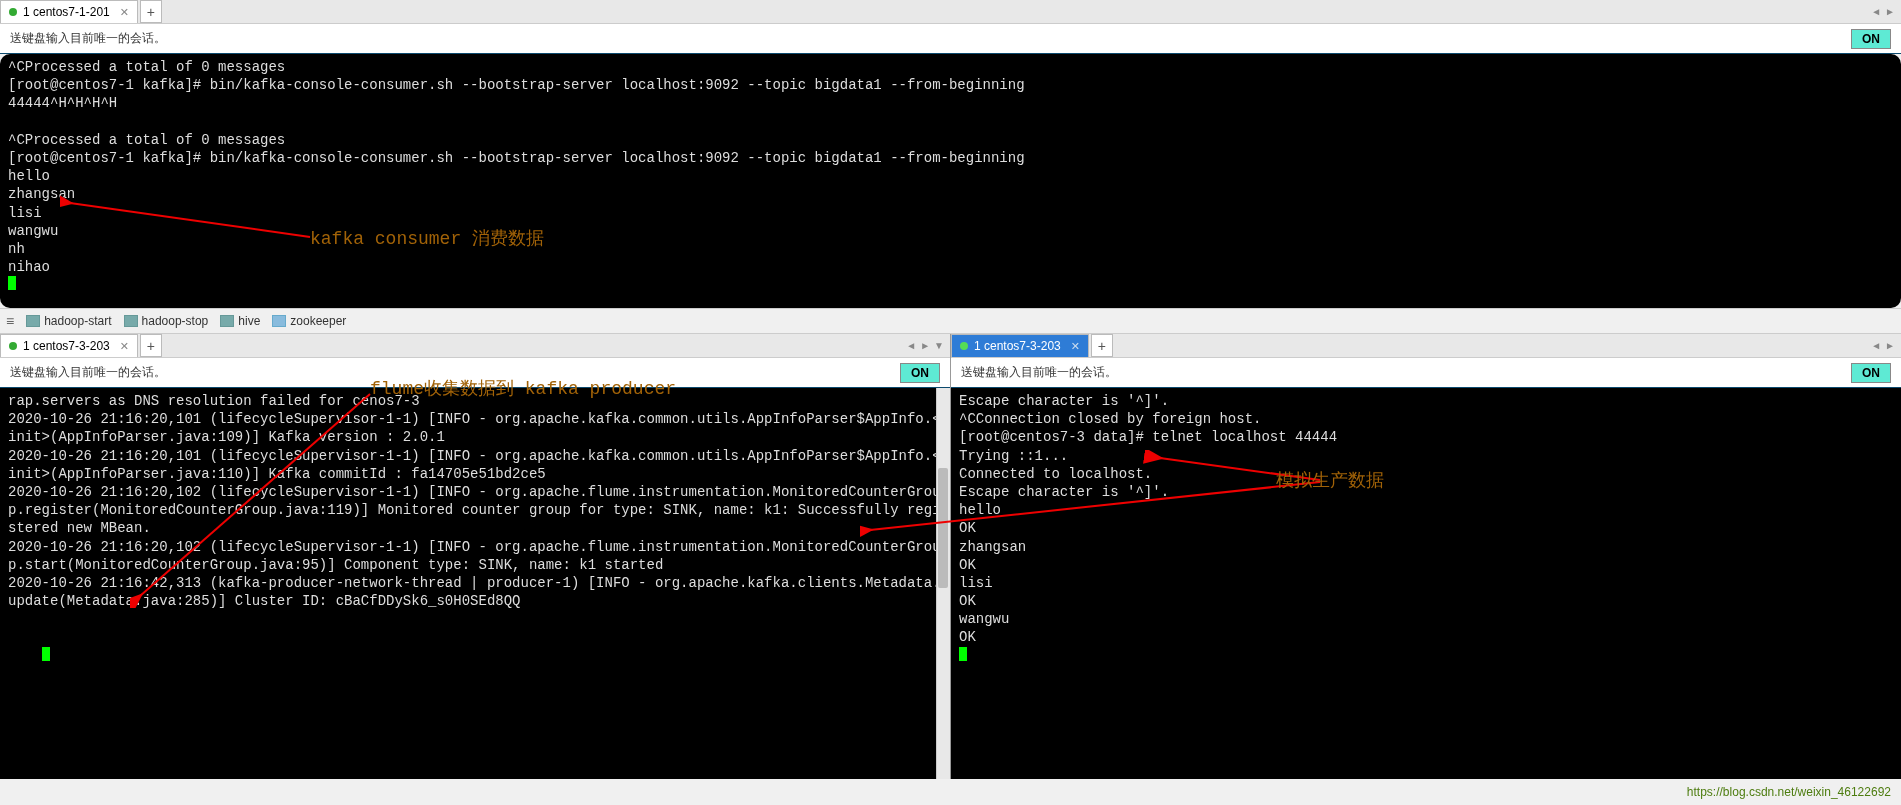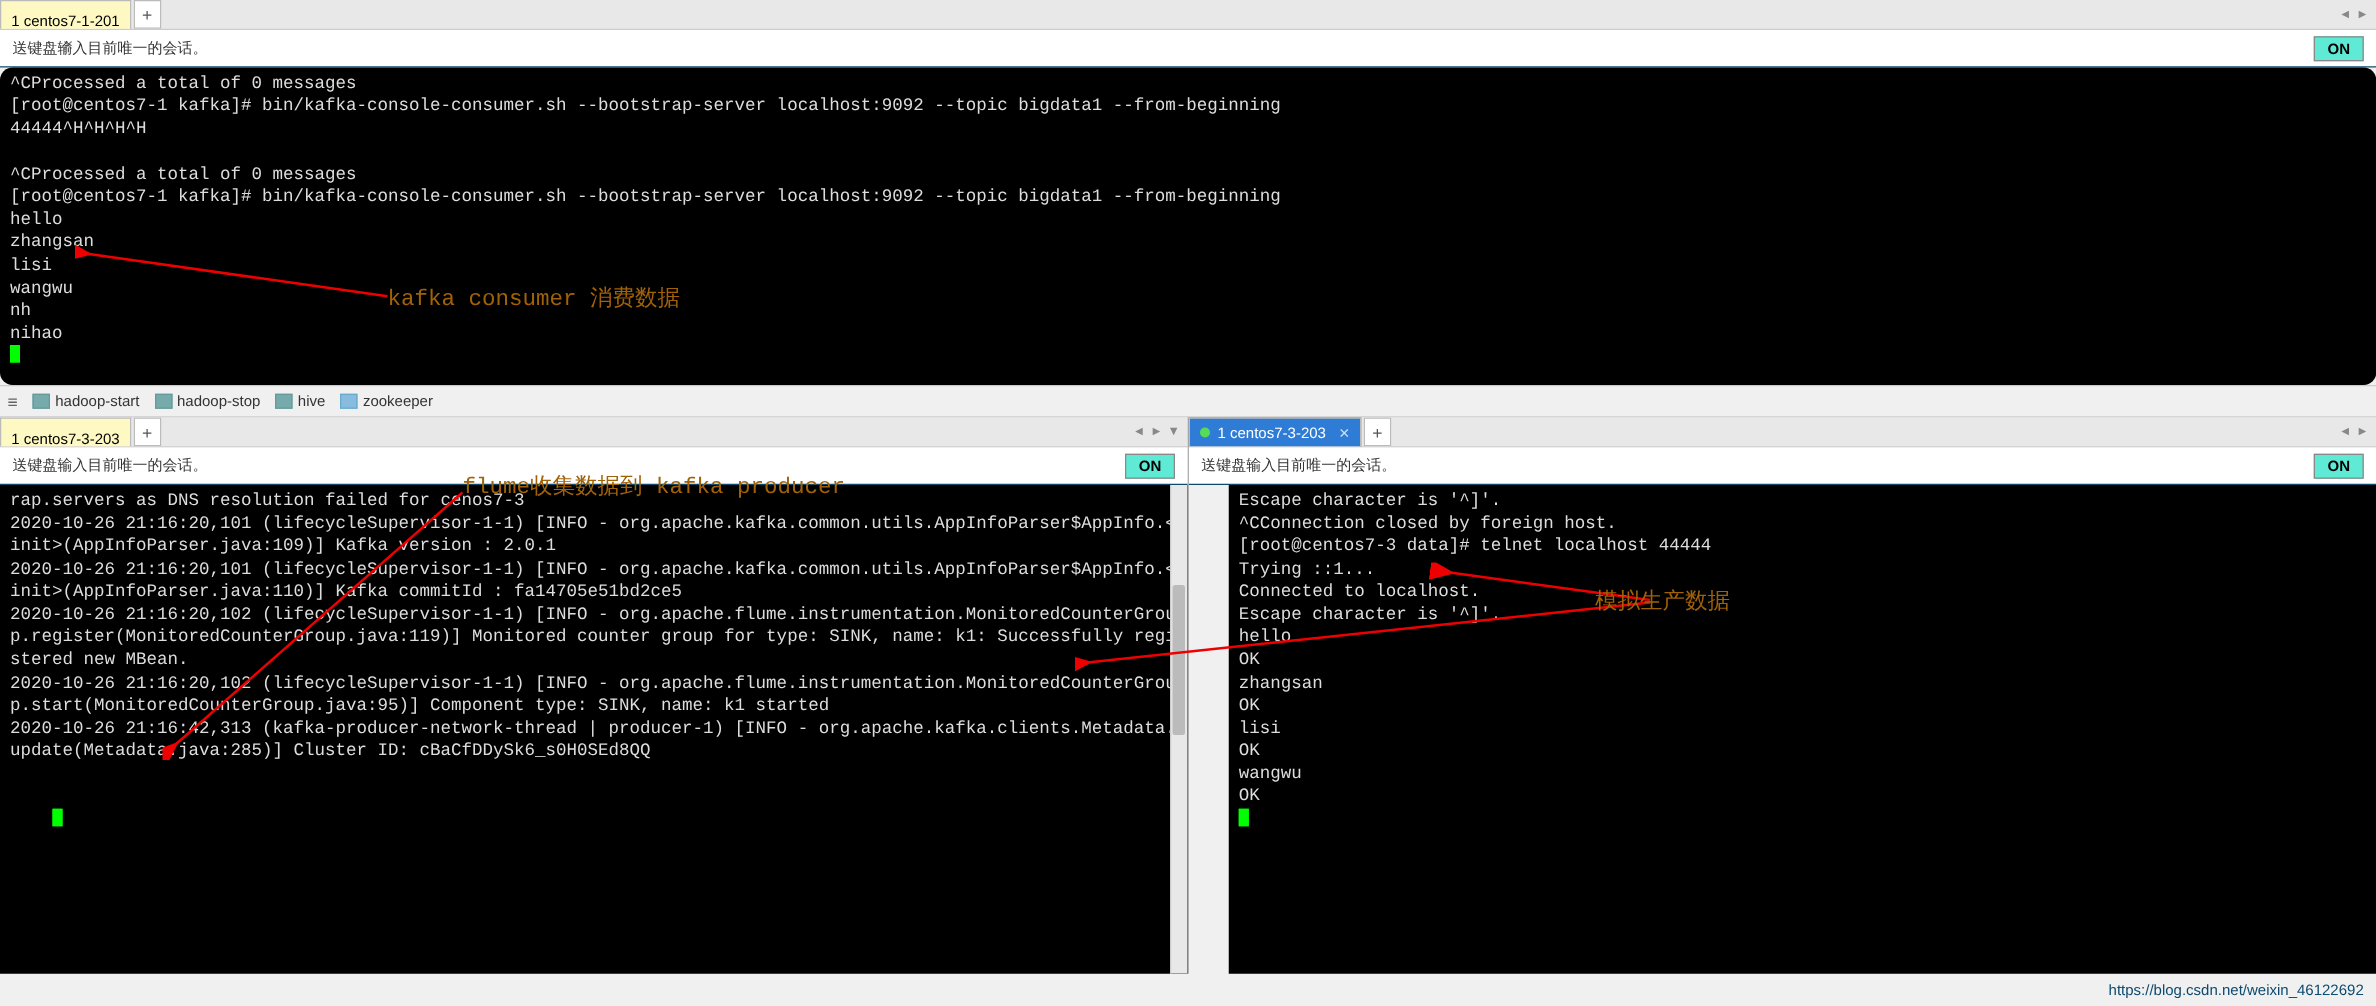--- a/index.html
+++ b/index.html
@@ -1,19 +1,19 @@
 <!DOCTYPE html>
 <html><head>
 <meta charset="utf-8">
 <style>
 * { margin: 0; padding: 0; box-sizing: border-box; }
 body { font-family: sans-serif; font-size: 12px; background: #f0f0f0; width: 1901px; height: 805px; overflow: hidden; position: relative; }
 .tab-bar { background: #e8e8e8; border-bottom: 1px solid #ccc; height: 24px; display: flex; align-items: stretch; }
 .tab { background: #f5f5f5; border: 1px solid #bbb; border-bottom: none; padding: 3px 8px; display: flex; align-items: center; gap: 6px; font-size: 12px; margin-right: 2px; }
-.tab.active { background: #fef9c3; flex-direction: column; }
+.tab.active { background: #ffffff; }
 .tab .dot { width: 8px; height: 8px; border-radius: 50%; background: #3a3; display: inline-block; }
 .tab .close { color: #888; cursor: pointer; margin-left: 4px; font-size: 11px; }
 .tab.blue { background: #2e7cd6; color: #fff; }
 .tab.blue .close { color: #cde; }
 .add-tab { width: 22px; display: flex; align-items: center; justify-content: center; border: 1px solid #bbb; background: #fff; color: #555; font-size: 14px; }
 .nav-arrows { margin-left: auto; display: flex; align-items: center; padding-right: 6px; gap: 4px; color: #888; }
 .nav-arrows span { font-size: 10px; }
 .info-bar { background: #fff; border-bottom: 1px solid #0c4a6e; height: 30px; display: flex; align-items: center; padding: 0 10px; font-size: 12px; color: #333; }
 .on-btn { margin-left: auto; border: 1px solid #888; background: #5eead4; padding: 2px 10px; font-size: 12px; font-weight: bold; }
 .terminal { background: #000; color: #ddd; font-family: "Courier New", monospace; font-size: 14px; line-height: 1.3; padding: 4px 8px; white-space: pre; overflow: hidden; position: relative; }
@@ -23,21 +23,21 @@
 .toolbar-bar .tb-item { display: flex; align-items: center; gap: 4px; }
 .toolbar-bar .tb-icon { width: 14px; height: 12px; background: #7aa; border: 1px solid #699; display: inline-block; }
 .toolbar-bar .tb-icon.blue { background: #8bd; border-color: #6ac; }
 .split { display: flex; }
 .pane { flex: 1; display: flex; flex-direction: column; border-right: 1px solid #999; min-width: 0; }
 .pane:last-child { border-right: none; }
 .scroll-edge { position: absolute; right: 0; top: 0; bottom: 0; width: 14px; background: #e8e8e8; border-left: 1px solid #ccc; }
 .scroll-thumb { position: absolute; right: 2px; width: 10px; background: #bbb; border-radius: 2px; }
 .annotation { position: absolute; color: #a16207; font-family: Liberation Mono, monospace; font-size: 18px; pointer-events: none; z-index: 10; }
 .arrow { position: absolute; pointer-events: none; z-index: 9; }
-.watermark { position: absolute; right: 10px; bottom: 6px; color: #0c4a6e; font-size: 12px; font-family: sans-serif; }
+.watermark { position: absolute; right: 10px; bottom: 6px; color: #4d7c0f; font-size: 12px; font-family: sans-serif; }
 .pane-nav { margin-left: auto; display: flex; align-items: center; gap: 4px; color: #888; padding-right: 6px; }
 .pane-nav span { font-size: 10px; }
 </style>
 </head>
 <body>
 
 <div>
   <div class="tab-bar">
     <div class="tab active">
       <span class="dot"></span>
@@ -132,21 +132,21 @@
       <div class="add-tab">+</div>
       <div class="pane-nav">
         <span>◄</span>
         <span>►</span>
       </div>
     </div>
     <div class="info-bar">
       <span>送键盘输入目前唯一的会话。</span>
       <button class="on-btn">ON</button>
     </div>
-    <div class="terminal" id="right-term" style="flex:1;margin-left:32px;"><span>Escape character is '^]'.
+    <div class="terminal" id="right-term" style="flex:1;"><span>Escape character is '^]'.
 ^CConnection closed by foreign host.
 [root@centos7-3 data]# telnet localhost 44444
 Trying ::1...
 Connected to localhost.
 Escape character is '^]'.
 hello
 OK
 zhangsan
 OK
 lisi

